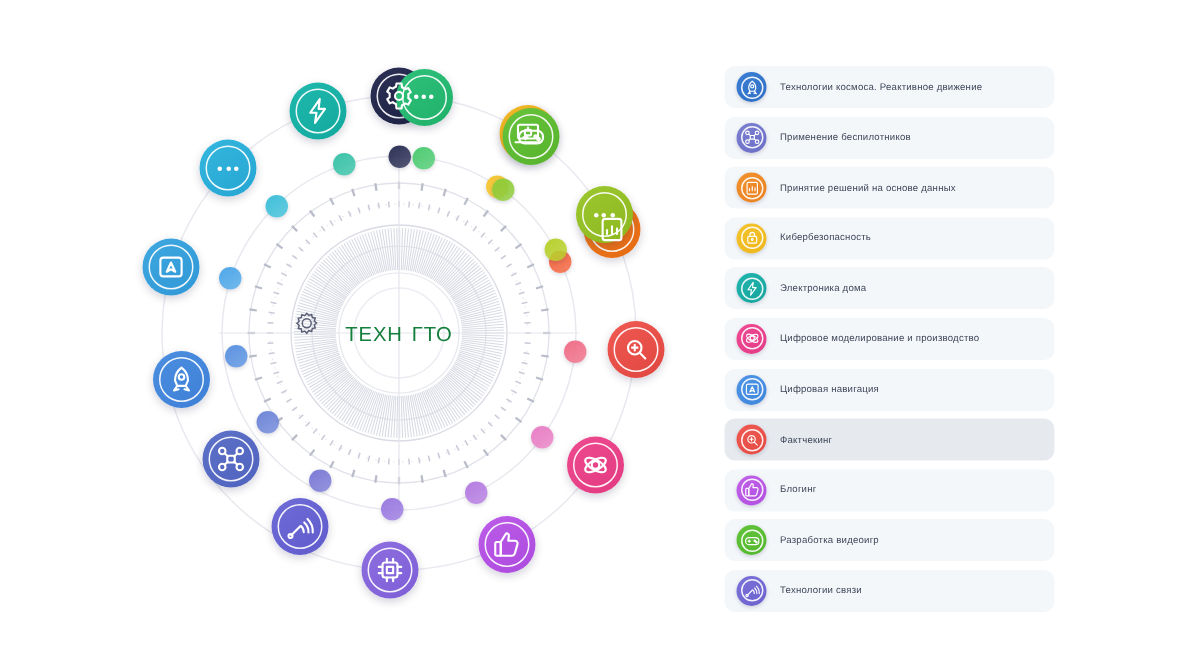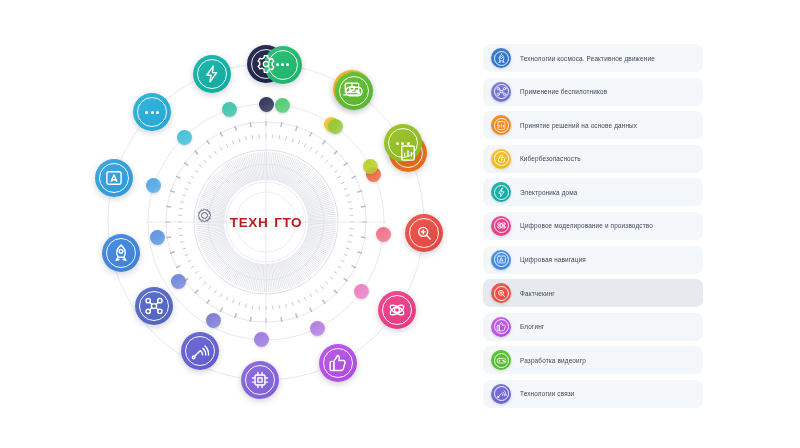--- a/index.html
+++ b/index.html
@@ -37,21 +37,21 @@
   }
   .dots3{
     position:relative;z-index:2;display:flex;gap:2.4px;align-items:center;
   }
   .dots3 i{width:3px;height:3px;border-radius:50%;background:#fff;display:block;}
 
   
   #wordmark{
     position:absolute;left:196px;top:207px;width:140px;height:30px;
     display:flex;align-items:center;justify-content:center;gap:3px;
-    color:#b91c1c;font-size:13.5px;font-weight:700;letter-spacing:.6px;
+    color:#15803d;font-size:13.5px;font-weight:400;letter-spacing:.6px;
     z-index:6;
   }
   #wordmark .mk{font-family:"Liberation Sans",sans-serif;}
 
   
   #list{
     position:absolute;left:483px;top:44px;width:220px;
   }
   .row{
     position:relative;height:28px;margin-bottom:5.6px;border-radius:7px;

